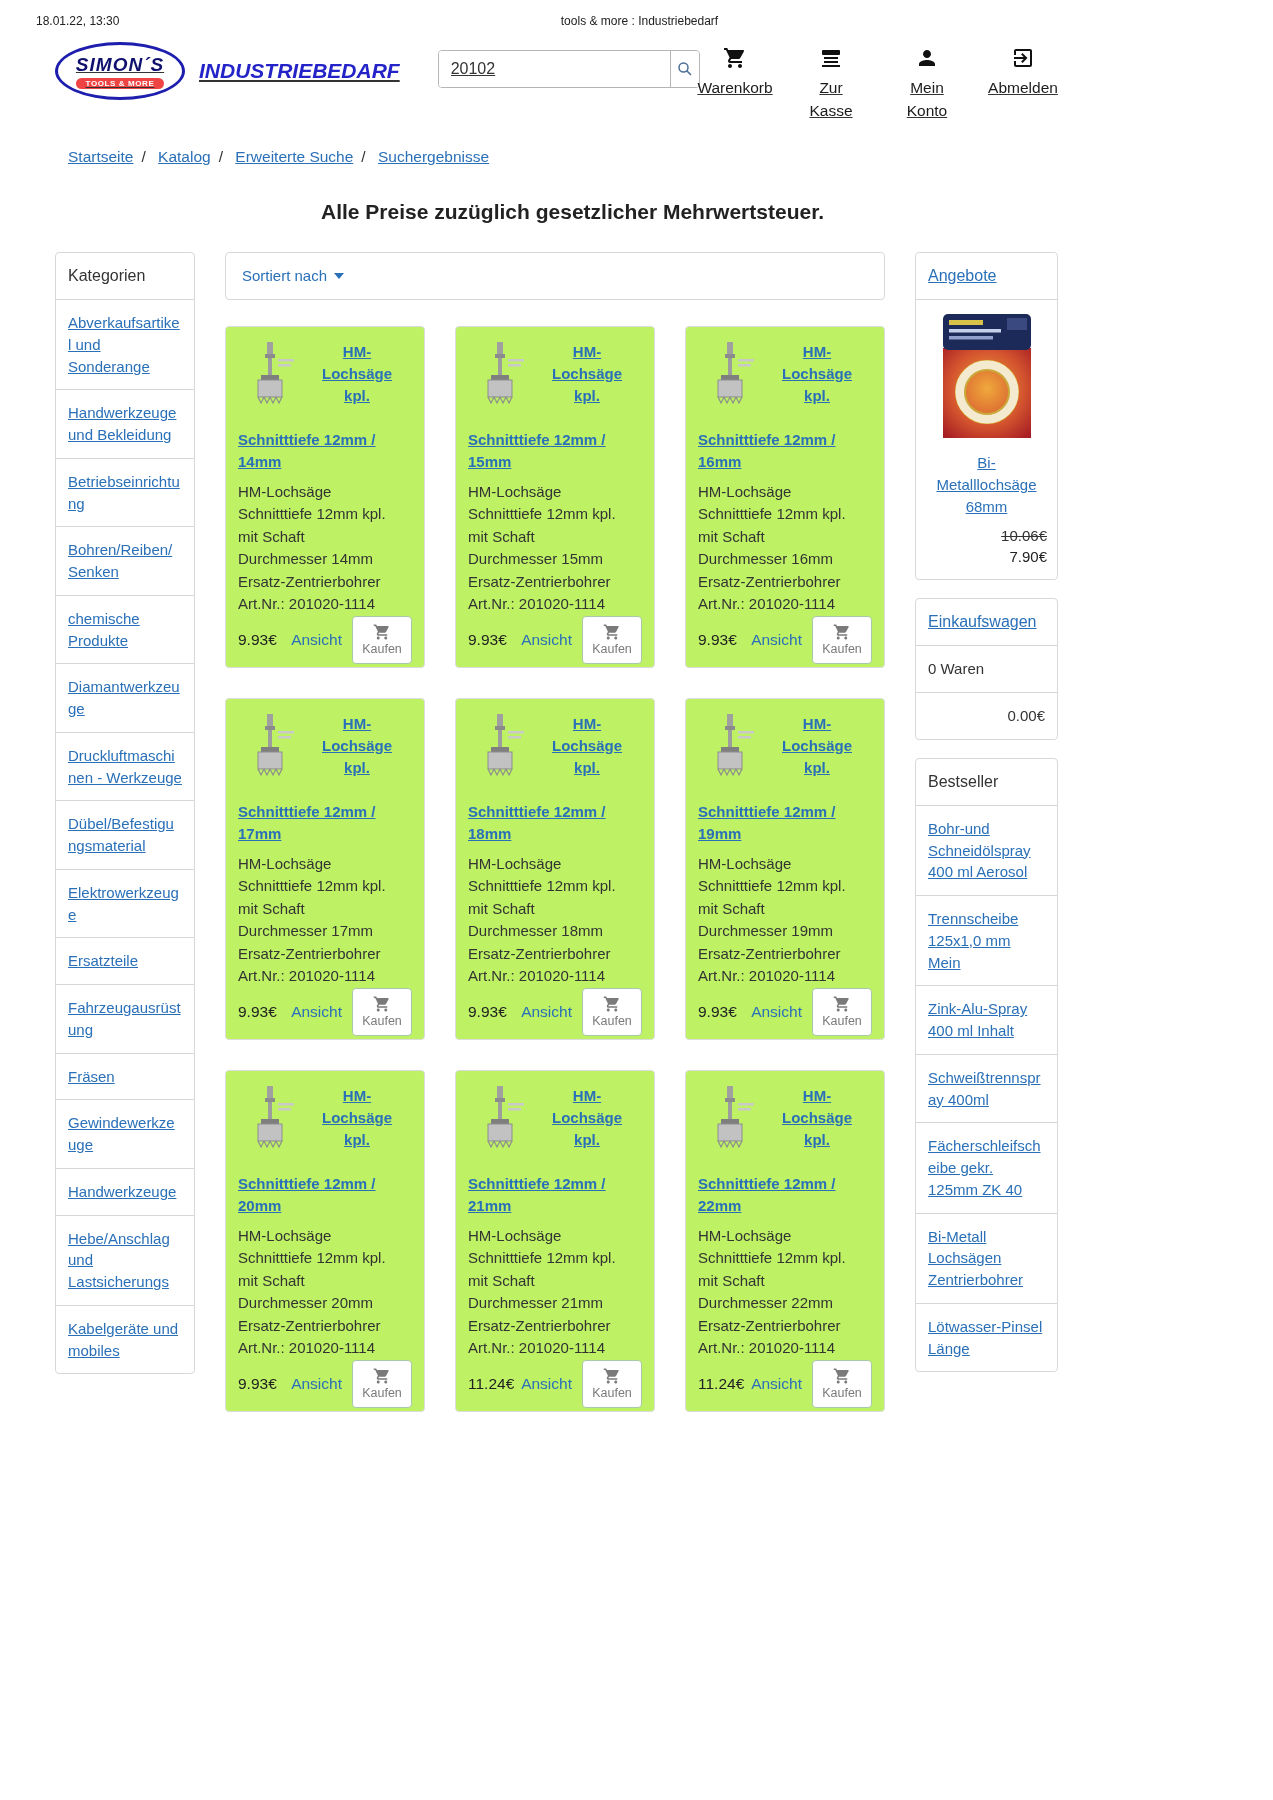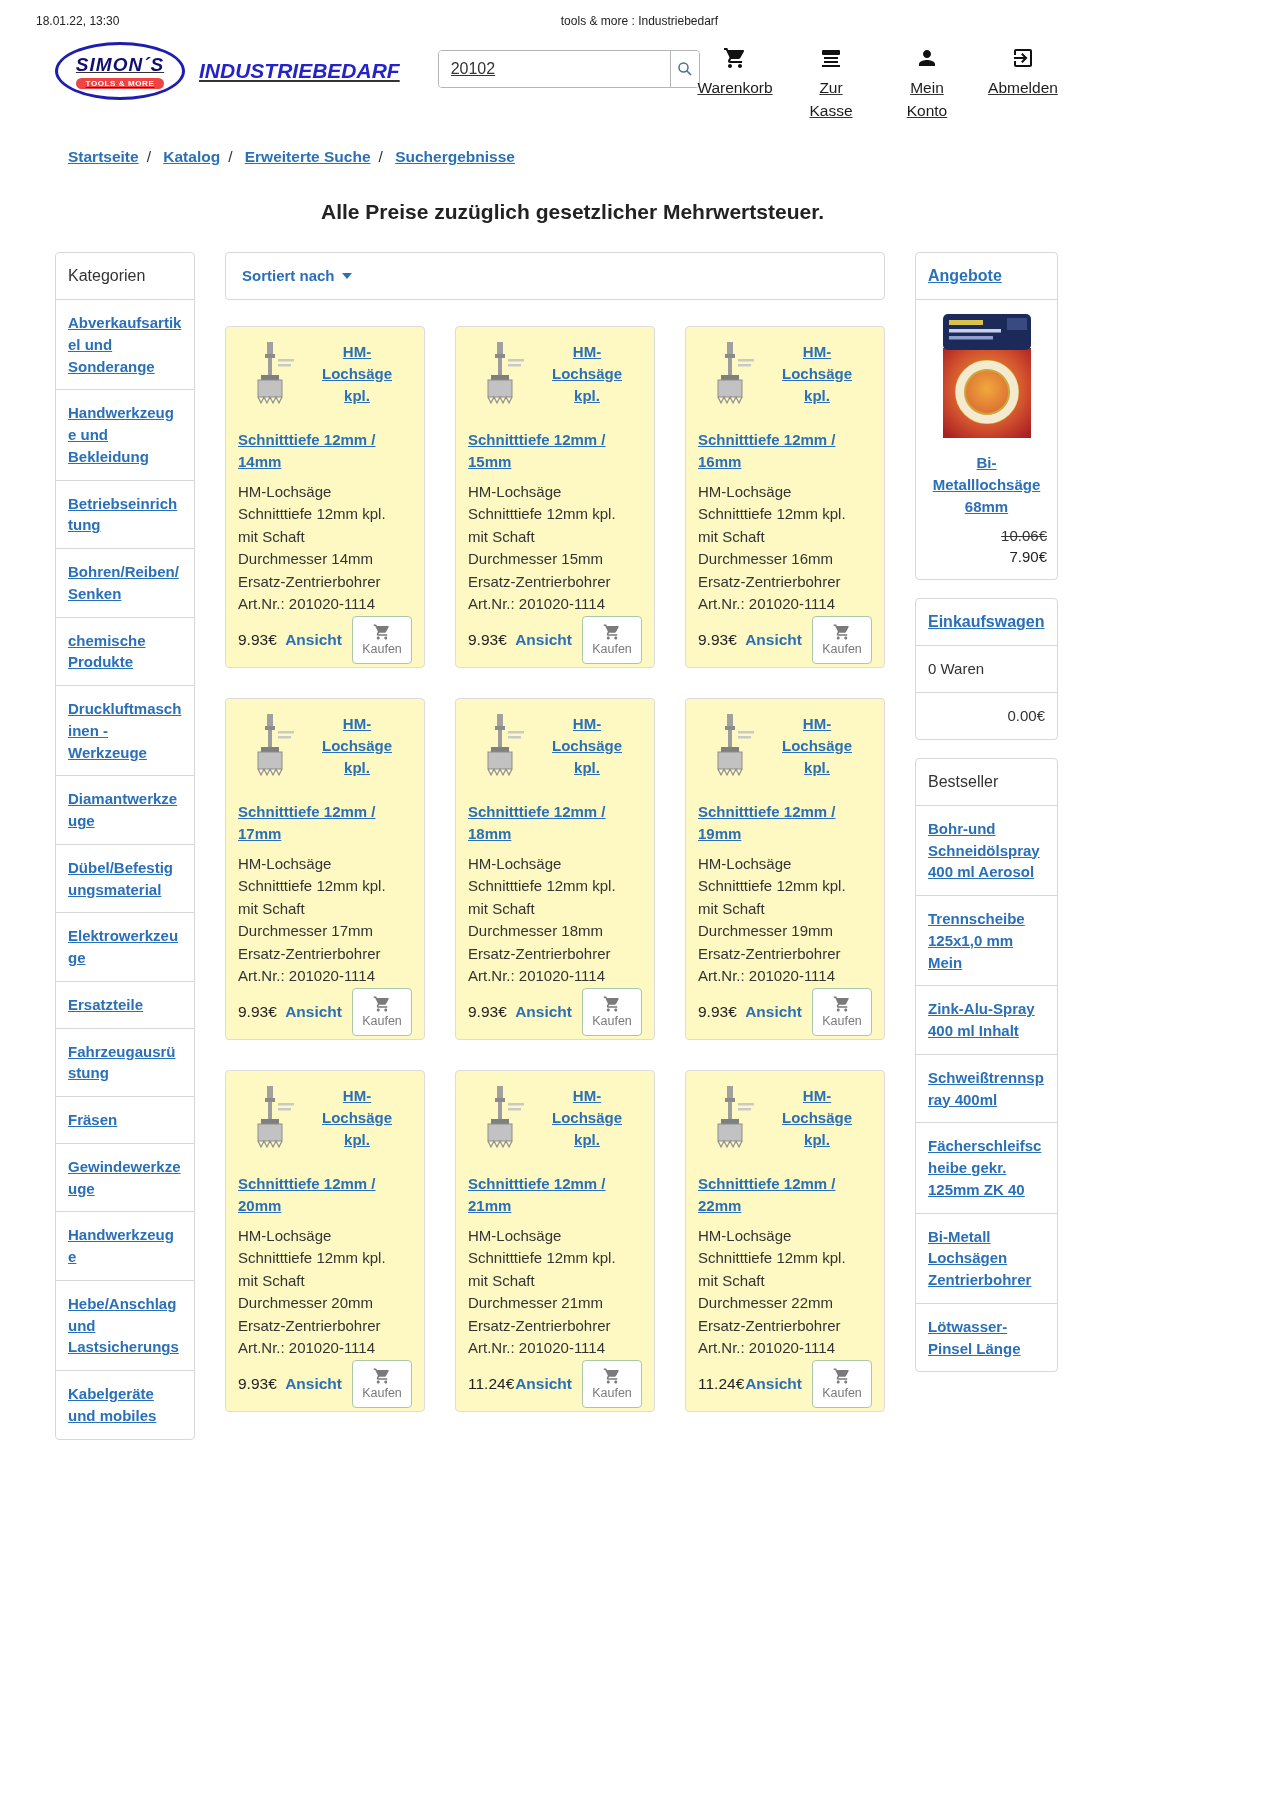--- a/index.html
+++ b/index.html
@@ -1,19 +1,19 @@
 <!DOCTYPE html>
 <html><head>
 <meta charset="utf-8">
 <style>
   * { margin:0; padding:0; box-sizing:border-box; }
   html,body { background:#fff; }
   .page { position:relative; width:1273px; height:1800px; background:#fff;
           font-family:"Liberation Sans", sans-serif; color:#333; overflow:hidden; }
-  a { color:#2a70b8; text-decoration:underline; cursor:pointer;font-weight:bold; }
+  a { color:#2a70b8; text-decoration:underline; cursor:pointer; }
 
   
   .print-head { position:absolute; top:14px; left:36px; right:30px; height:16px; font-size:12px; color:#222; }
   .print-date { position:absolute; left:0; top:0; }
   .print-title { position:absolute; left:0; right:0; top:0; text-align:center; }
   .print-foot { position:absolute; top:1538px; left:36px; right:30px; height:16px; font-size:12px; color:#222; }
   .foot-url { position:absolute; left:0; }
   .foot-page { position:absolute; right:0; }
 
   
@@ -55,21 +55,21 @@
 
   .content { width:660px; flex:none; }
   .page-title { font-size:46px; font-weight:300; color:#2c2c2c; line-height:1.18; margin-bottom:26px; letter-spacing:-.5px; }
   .sort-box { border:1px solid #d8d8d8; border-radius:4px; padding:14px 16px; margin-bottom:26px; }
   .sort-link { text-decoration:none; font-size:15px; }
   .caret { display:inline-block; margin-left:7px; vertical-align:2px; width:0; height:0;
            border:5px solid transparent; border-top:6px solid #2a70b8; border-bottom:none; }
 
   .grid { display:grid; grid-template-columns:repeat(3,200px); gap:30px; }
   .card { width:200px; height:342px; border:1px solid #dcdcdc; border-radius:4px; padding:12px;
-          display:flex; flex-direction:column; background:#fef9c3; }
+          display:flex; flex-direction:column; background:#bef264; }
   .card-top { display:flex; align-items:flex-start; }
   .thumb { width:64px; height:80px; flex:none; cursor:pointer; }
   .pname { display:block; width:88px; margin:2px auto 0; text-align:center; font-weight:600;
            font-size:15px; line-height:1.45; overflow-wrap:break-word; }
   .variant { display:block; width:158px; margin-top:10px; font-weight:600; font-size:15px; line-height:1.45; }
   .desc { margin-top:8px; font-size:15px; line-height:1.5; white-space:pre-line; color:#333; }
   .price-row { margin-top:auto; display:flex; align-items:center; }
   .price { font-size:15.5px; color:#222; }
   .view-link { margin-left:auto; margin-right:10px; text-decoration:none; font-size:15.5px; }
   .buy-btn { width:60px; height:48px; border:1px solid #a9c8aa; border-radius:4px; background:#fff;
@@ -170,23 +170,23 @@
           <div class="lg-item"><a class="cat-link">Abverkaufsartikel und Sonderange</a></div>
 
           <div class="lg-item"><a class="cat-link">Handwerkzeuge und Bekleidung</a></div>
 
           <div class="lg-item"><a class="cat-link">Betriebseinrichtung</a></div>
 
           <div class="lg-item"><a class="cat-link">Bohren/Reiben/Senken</a></div>
 
           <div class="lg-item"><a class="cat-link">chemische Produkte</a></div>
 
+          <div class="lg-item"><a class="cat-link">Diamantwerkzeuge</a></div>
+
           <div class="lg-item"><a class="cat-link">Druckluftmaschinen - Werkzeuge</a></div>
-
-          <div class="lg-item"><a class="cat-link">Diamantwerkzeuge</a></div>
 
           <div class="lg-item"><a class="cat-link">Dübel/Befestigungsmaterial</a></div>
 
           <div class="lg-item"><a class="cat-link">Elektrowerkzeuge</a></div>
 
           <div class="lg-item"><a class="cat-link">Ersatzteile</a></div>
 
           <div class="lg-item"><a class="cat-link">Fahrzeugausrüstung</a></div>
 
           <div class="lg-item"><a class="cat-link">Fräsen</a></div>

